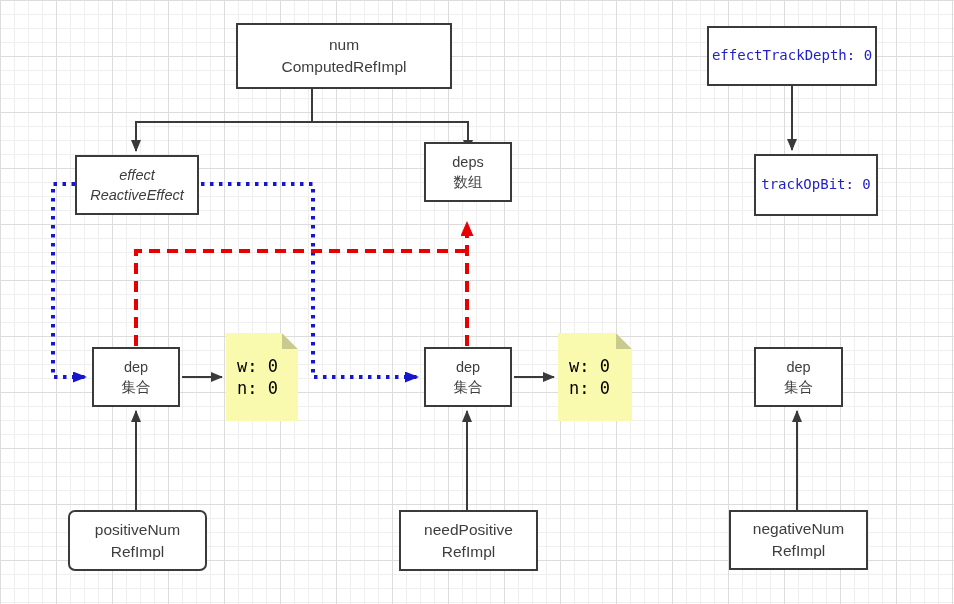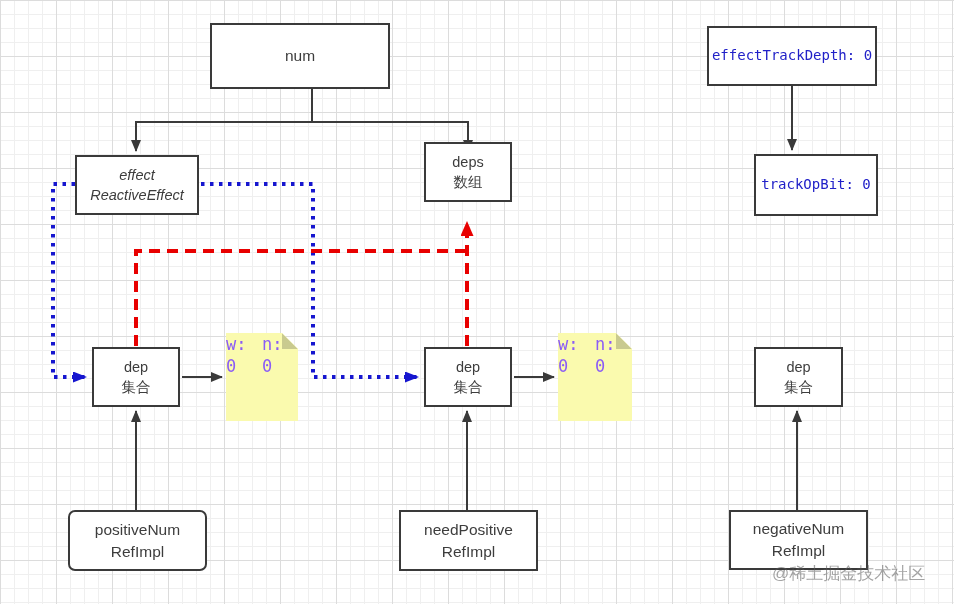--- a/index.html
+++ b/index.html
@@ -34,23 +34,24 @@
   .box.blue{
     color:#2121c8;
     font-family:"DejaVu Sans Mono", monospace;
     font-size:14px;
   }
   .note{
     position:absolute;
     box-sizing:border-box;
     background:#fafaae;
     clip-path:polygon(0 0, calc(100% - 16px) 0, 100% 16px, 100% 100%, 0 100%);
-    display:flex;flex-direction:row;
+    display:flex;flex-direction:column;
     justify-content:center;
-    color:#8b5cf6;
+    padding-left:11px;
+    color:#000000;
     font-family:"DejaVu Sans Mono", monospace;
     font-size:17px;
     line-height:1.3;
   }
   .note .fold{
     position:absolute;top:0;right:0;
     width:16px;height:16px;
     background:#c9ca8f;
     clip-path:polygon(0 0, 100% 100%, 0 100%);
   }
@@ -90,22 +91,23 @@
     <path d="M182 377 H222" fill="none" stroke="#3a3a3a" stroke-width="2" marker-end="url(#arrow-black)"></path>
     <path d="M514 377 H554" fill="none" stroke="#3a3a3a" stroke-width="2" marker-end="url(#arrow-black)"></path>
 
     <path d="M75 184 H53 V377 H86" fill="none" stroke="#1616cf" stroke-width="4" stroke-dasharray="3.5 5.5" marker-end="url(#arrow-blue)"></path>
     <path d="M201 184 H313 V377 H418" fill="none" stroke="#1616cf" stroke-width="4" stroke-dasharray="3.5 5.5" marker-end="url(#arrow-blue)"></path>
 
     <path d="M136 346 V251 H467" fill="none" stroke="#e80000" stroke-width="4" stroke-dasharray="11 7"></path>
     <path d="M467 346 V222" fill="none" stroke="#e80000" stroke-width="4" stroke-dasharray="11 7" marker-end="url(#arrow-red)"></path>
   </svg>
 
-  <div class="box big" style="left:210px;top:23px;width:180px;height:66px;">
+  <div class="box big" style="left:236px;top:23px;width:216px;height:66px;">
     <span class="l">num</span>
+    <span class="l">ComputedRefImpl</span>
   </div>
 
   <div class="box" style="left:75px;top:155px;width:124px;height:60px;font-style:italic;">
     <span class="l">effect</span>
     <span class="l">ReactiveEffect</span>
   </div>
 
   <div class="box" style="left:424px;top:142px;width:88px;height:60px;">
     <span class="l">deps</span>
     <span class="l">数组</span>
@@ -154,15 +156,14 @@
     <span class="l">w: 0</span>
     <span class="l">n: 0</span>
   </div>
 
   <div class="note" style="left:558px;top:333px;width:74px;height:88px;">
     <span class="fold"></span>
     <span class="l">w: 0</span>
     <span class="l">n: 0</span>
   </div>
 
-  <div class="watermark">@稀土掘金技术社区</div>
 
 </div>
 
 </body></html>

